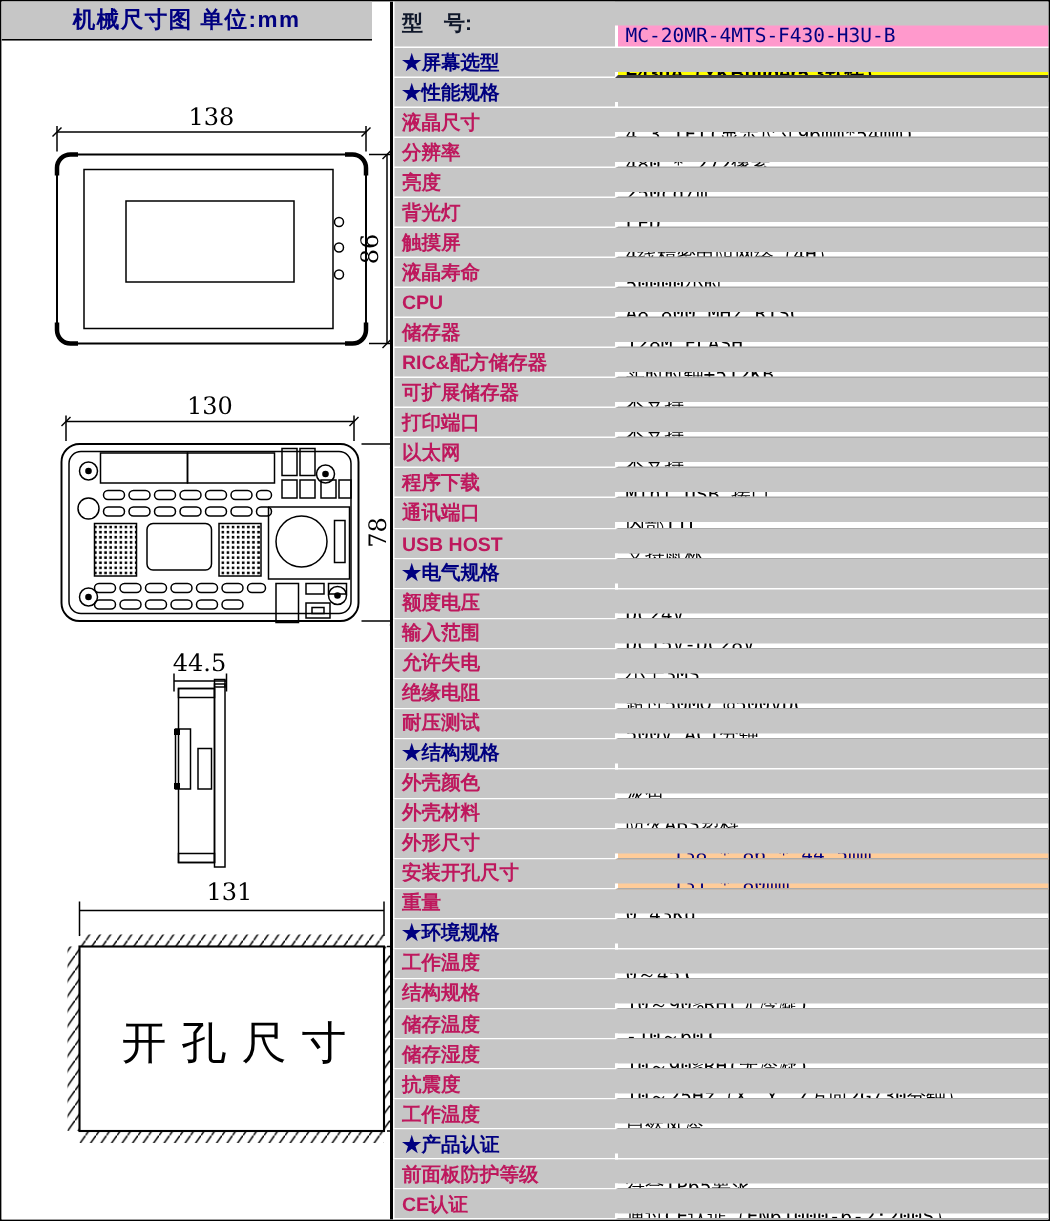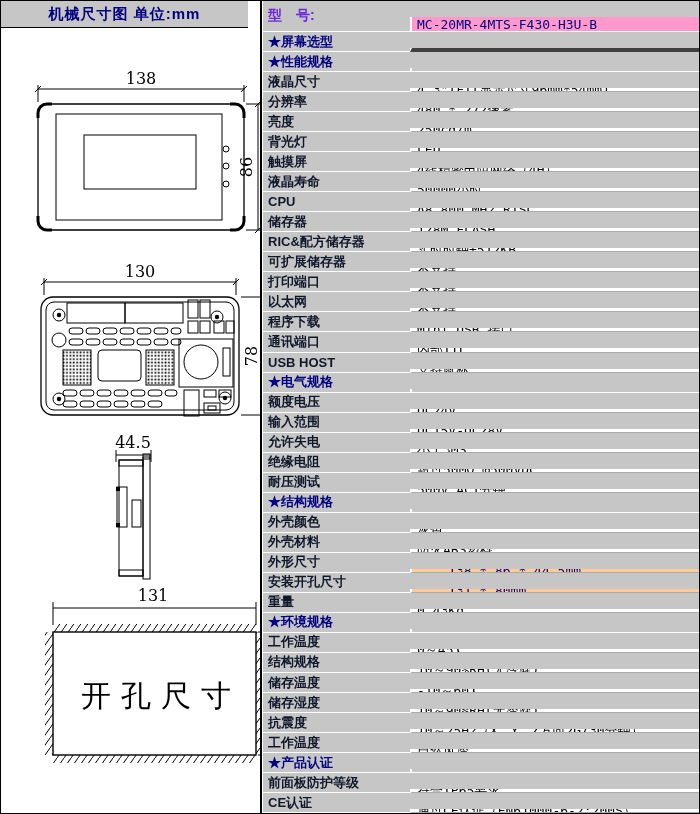--- a/index.html
+++ b/index.html
@@ -19,32 +19,32 @@
   svg text { font-family:"DejaVu Serif", serif; fill:#000; }
   .dimtext { font-size:16px; }
   .cutout-label { font-size:30px; letter-spacing:10px; font-family:"DejaVu Serif", serif; }
   
   .spec-table { flex:1; display:flex; flex-direction:column; background:#c6c6c6; }
   .row { display:flex; flex:1 1 0; min-height:0; }
   .row.model { flex:0 0 31px; }
   .cell { display:flex; align-items:center; white-space:nowrap; overflow:hidden; }
   .cell.label {
     flex:0 0 148px; background:#c6c6c6; border-left:1px solid #fff; border-bottom:1px solid #fff;
-    font-weight:bold; font-size:13px; padding-left:5px; color:#0f172a;
+    font-weight:bold; font-size:13px; padding-left:5px; color:#be185d;
   }
   .cell.value {
     flex:1 1 auto; background:#fff; border-left:2px solid #fff; border-bottom:1px solid #aaa;
     font-size:13px; padding-left:5px; color:#000;
     font-family:"DejaVu Sans Mono", monospace;
     margin-top:16px;
   }
-  .row.model .cell.label   { color:#6d28d9; font-size:14px; }
+  .row.model .cell.label   { color:#0f172a; font-size:14px; }
   .row.model .cell.value   { background:#ff99cc; color:#000080; border-bottom:1px solid #fff; }
   .row.screen .cell.label  { color:#000080; }
-  .row.screen .cell.value  { background:#ffff00; font-weight:bold; border-bottom:4px solid #404040;
+  .row.screen .cell.value  { background:#ffff00; font-weight:bold; border-bottom:2px solid #404040;
                              font-family:"Liberation Sans", sans-serif; }
   .row.section .cell.label { color:#000080; }
   .row.section .cell.value { background:#c6c6c6; border-bottom:1px solid #fff; }
   .row.highlight .cell.value { background:#ffcc99; color:#000080;padding-left:36px; }
 </style>
 </head>
 <body>
 
 <div class="page">
 

